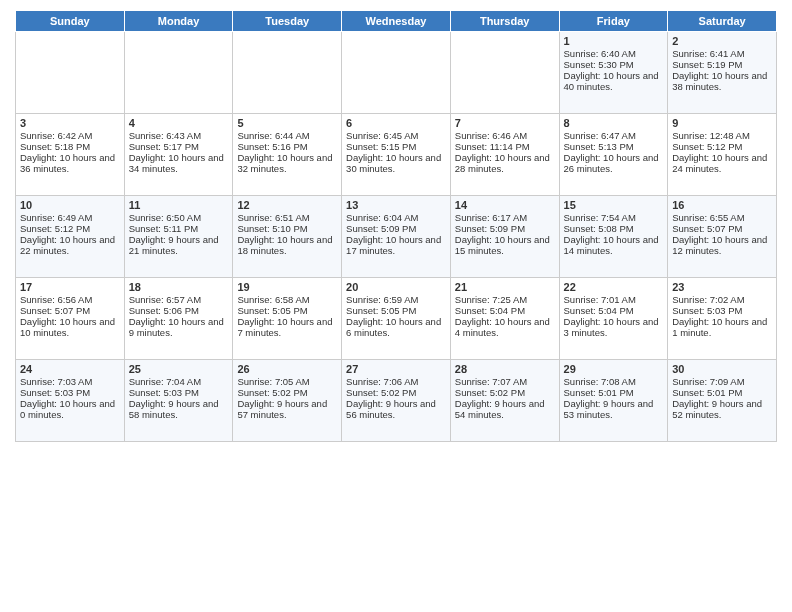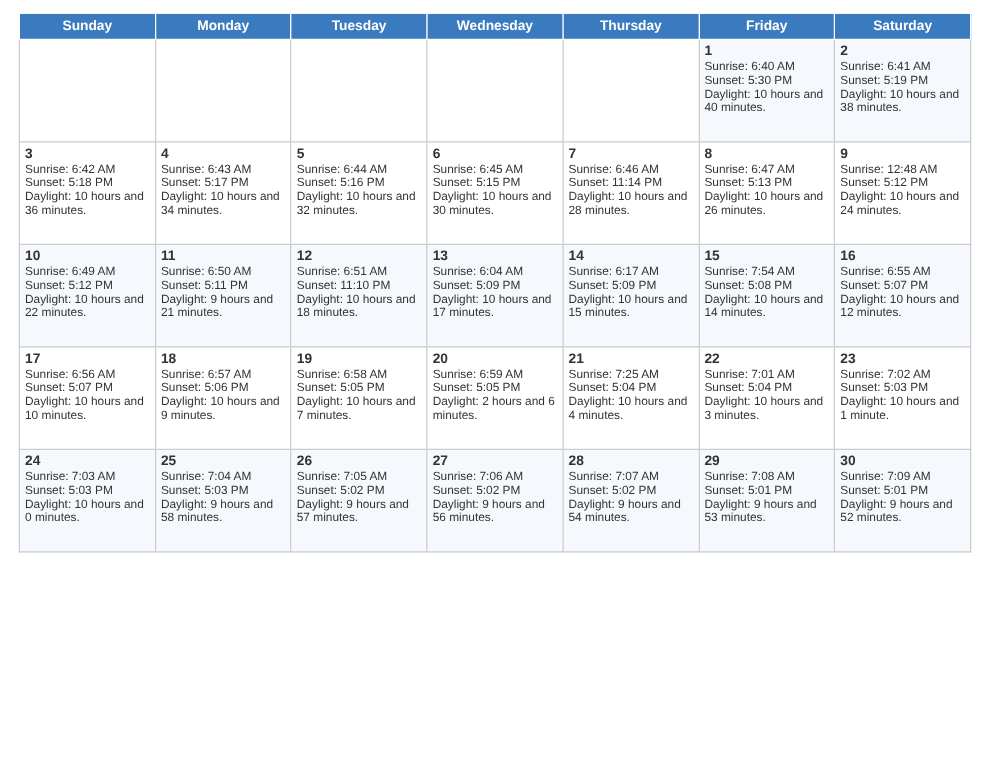--- a/index.html
+++ b/index.html
@@ -181,21 +181,21 @@
       </td>
           <td>
         <span class="day-num">11</span>
         <span>Sunrise: 6:50 AM</span><br>
         <span>Sunset: 5:11 PM</span><br>
         <span>Daylight: 9 hours and 21 minutes.</span>
       </td>
           <td>
         <span class="day-num">12</span>
         <span>Sunrise: 6:51 AM</span><br>
-        <span>Sunset: 11:10 PM</span><br>
+        <span>Sunset: 5:10 PM</span><br>
         <span>Daylight: 10 hours and 18 minutes.</span>
       </td>
           <td>
         <span class="day-num">13</span>
         <span>Sunrise: 6:04 AM</span><br>
         <span>Sunset: 5:09 PM</span><br>
         <span>Daylight: 10 hours and 17 minutes.</span>
       </td>
           <td>
         <span class="day-num">14</span>
@@ -232,21 +232,21 @@
           <td>
         <span class="day-num">19</span>
         <span>Sunrise: 6:58 AM</span><br>
         <span>Sunset: 5:05 PM</span><br>
         <span>Daylight: 10 hours and 7 minutes.</span>
       </td>
           <td>
         <span class="day-num">20</span>
         <span>Sunrise: 6:59 AM</span><br>
         <span>Sunset: 5:05 PM</span><br>
-        <span>Daylight: 2 hours and 6 minutes.</span>
+        <span>Daylight: 10 hours and 6 minutes.</span>
       </td>
           <td>
         <span class="day-num">21</span>
         <span>Sunrise: 7:25 AM</span><br>
         <span>Sunset: 5:04 PM</span><br>
         <span>Daylight: 10 hours and 4 minutes.</span>
       </td>
           <td>
         <span class="day-num">22</span>
         <span>Sunrise: 7:01 AM</span><br>

